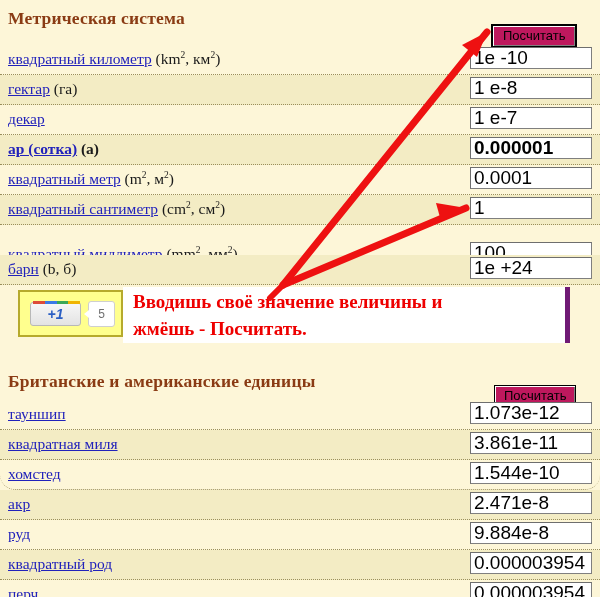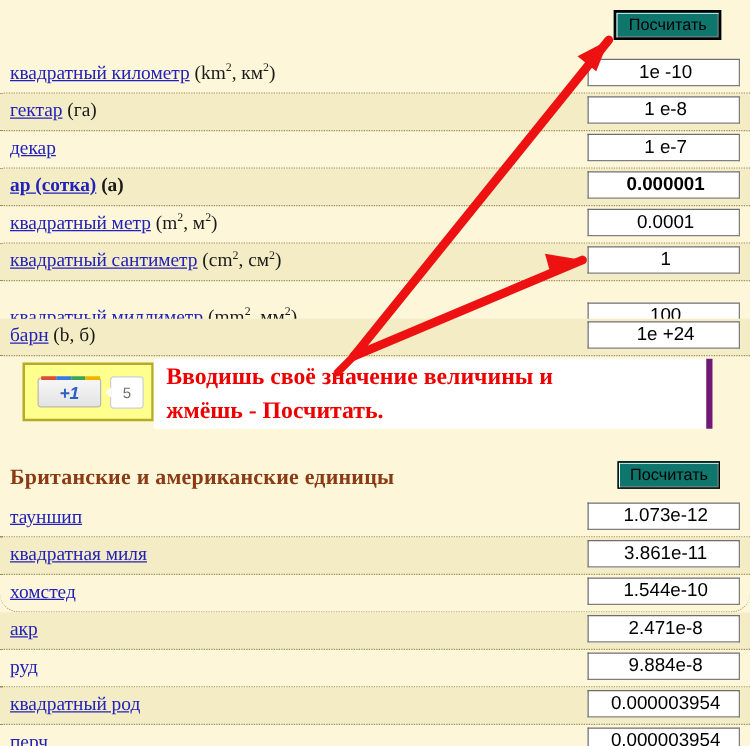--- a/index.html
+++ b/index.html
@@ -34,27 +34,28 @@
   }
   #head-metric { top: 8px; }
   #head-imperial { top: 371px; }
 
   
   .calc-btn {
     position: absolute;
     font-family: "Liberation Sans", sans-serif;
     font-size: 13px;
     color: #000;
-    background: #0f766e;
+    background: #be185d;
     border: 1px solid #000;
     box-shadow: inset 1px 1px 0 #ffffff, inset -1px -1px 0 #808080;
     padding: 2px 9px 3px 9px;
     line-height: 15px;
     cursor: pointer;
     white-space: nowrap;
+    margin-top: 16px;
   }
   #btn-calc-top { top: 8px; left: 491px; border: 2px solid #000; padding: 2px 10px 3px 10px; }
   #btn-calc-bottom { top: 369px; left: 494px; }
 
   
   .row {
     position: absolute;
     left: 0;
     width: 600px;
     height: 30px;
@@ -85,27 +86,26 @@
     left: 470px;
     top: 2px;
     width: 122px;
     height: 22px;
     background: #ffffff;
     border: 1px solid #7f7f7f;
     border-top-color: #6e6e6e;
     border-left-color: #6e6e6e;
     box-sizing: border-box;
     font-family: "Liberation Sans", sans-serif;
-    font-size: 15px;
+    font-size: 19px;
     color: #000;
     line-height: 20px;
     padding-left: 3px;
     white-space: nowrap;
     overflow: hidden;
-    text-align: center;
   }
 
   
   .promo-strip {
     position: absolute;
     left: 0;
     top: 285px;
     width: 600px;
     height: 62px;
   }
@@ -207,20 +207,21 @@
     left: 0; top: 0;
     width: 600px; height: 597px;
     pointer-events: none;
   }
 </style>
 </head>
 <body>
 
 <div class="page">
 
+  <div class="section-head" id="head-metric">Метрическая система</div>
 
   <button class="calc-btn" id="btn-calc-top">Посчитать</button>
 
   <div id="metric-rows">
       <div class="row" style="top: 45px;">
         <div class="label"><a href="#">квадратный километр</a><span> (km<sup>2</sup>, км<sup>2</sup>)</span></div>
         <div class="field" contenteditable="true" style="">1e -10</div>
       </div>
       <div class="row alt" style="top: 75px;">
         <div class="label"><a href="#">гектар</a><span> (га)</span></div>

